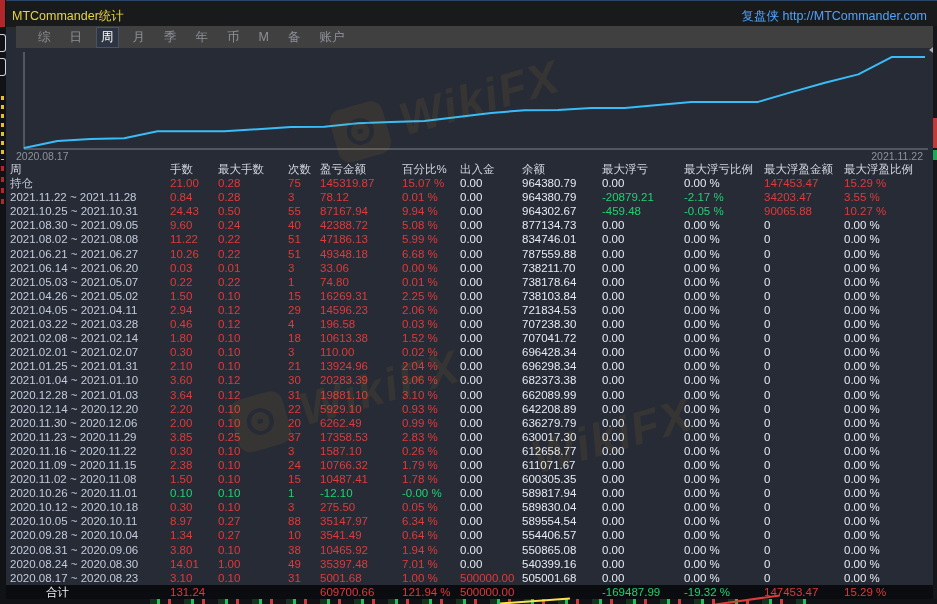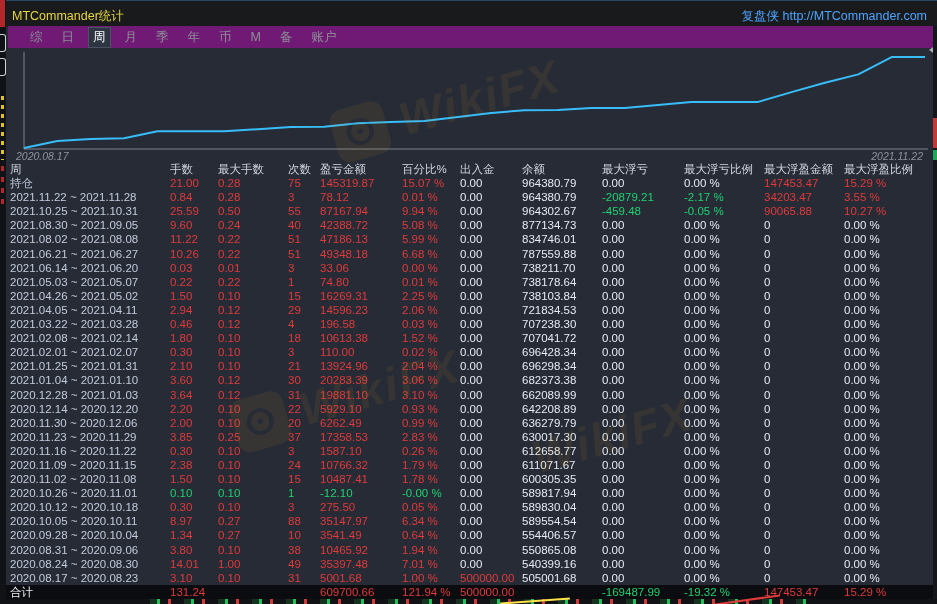--- a/index.html
+++ b/index.html
@@ -6,44 +6,44 @@
   body{
     width:937px;height:604px;position:relative;overflow:hidden;
     background:#262b36;font-family:"Liberation Sans",sans-serif;
     -webkit-font-smoothing:antialiased;
   }
   
   .titlebar{position:absolute;top:0;left:0;right:0;height:26px;background:#191a1c;border-top:1px solid #2c4668;}
   .title{position:absolute;left:12px;top:7px;font-size:12.5px;color:#e6d53e;text-align:center;}
   .link{position:absolute;right:10px;top:7px;font-size:12.5px;color:#4da3ff;cursor:pointer;margin-left:24px;}
   
-  .menubar{position:absolute;top:26px;left:8px;right:0;height:22px;background:#701a75;}
+  .menubar{position:absolute;top:26px;left:16px;right:0;height:22px;background:#404040;}
   .menu-item{display:inline-block;margin-left:9px;padding:2px 5px;font-size:12.5px;color:#8c9097;cursor:pointer;}
   .menu-item.active{color:#ffffff;background:#2d3442;border:1px solid #4a5264;padding:1px 4px;}
   .menubar-inner{padding-left:8px;padding-top:1px;}
   
-  .chart{position:absolute;top:48px;left:0;right:0;height:114px;background:#262b36;font-style:italic;}
+  .chart{position:absolute;top:48px;left:0;right:0;height:114px;background:#262b36;}
   .chart svg{display:block;}
   .axis-label{position:absolute;font-size:10.5px;color:#8e939e;}
   .axis-label.left{left:16px;bottom:0;}
   .axis-label.right{right:14px;bottom:0;}
   .scroll-arrow{position:absolute;right:1px;top:-3px;width:0;height:0;
     border-top:5px solid transparent;border-bottom:5px solid transparent;border-right:7px solid #a9adb5;}
   
   .stat-table{position:absolute;top:162px;left:0;right:0;}
   .trow{display:grid;grid-template-columns:160px 48px 70px 32px 82px 58px 62px 80px 82px 80px 80px 1fr;
     padding-left:10px;height:14.1px;line-height:14.2px;font-size:11.5px;white-space:nowrap;}
   .trow span{overflow:hidden;}
   .c-hdr{color:#d2d6de;}
   .c-date{color:#c3cbdc;}
   .c-red{color:#e03a3a;}
   .c-green{color:#1fd270;}
   .c-white{color:#e6eaf2;}
   .trow.total{background:#0b0c0f;height:15px;line-height:15px;}
-  .trow.total .period{color:#eef1f6;}
+  .trow.total .period{color:#eef1f6;margin-left:36px;}
   
   .left-strip{position:absolute;left:0;top:0;width:6px;height:604px;background:#101216;z-index:5;}
   .ls-red-top{position:absolute;left:0;top:0;width:5px;height:27px;background:#b3262a;}
   .ls-box{position:absolute;left:0;width:5px;height:16px;border:1px solid #cfd3da;border-left:none;border-radius:0 3px 3px 0;}
   .ls-candles{position:absolute;left:1px;top:96px;width:3px;height:64px;
     background:repeating-linear-gradient(180deg,#e3c21e 0 4px,#101216 4px 9px);}
   .ls-candles2{position:absolute;left:1px;top:166px;width:3px;height:40px;
     background:repeating-linear-gradient(180deg,#b3262a 0 5px,#101216 5px 11px);}
   .right-strip{position:absolute;right:0;top:26px;width:4px;height:578px;background:#14161a;z-index:5;}
   .rs-red{position:absolute;right:0;top:92px;width:4px;height:30px;background:#c23a36;}
@@ -151,21 +151,21 @@
         <span class="c-red">0.01 %</span>
         <span class="c-white">0.00</span>
         <span class="c-white">964380.79</span>
         <span class="c-green">-20879.21</span>
         <span class="c-green">-2.17 %</span>
         <span class="c-red">34203.47</span>
         <span class="c-red">3.55 %</span>
       </div>
       <div class="trow">
         <span class="c-date period">2021.10.25 ~ 2021.10.31</span>
-        <span class="c-red">25.59</span>
+        <span class="c-red">24.43</span>
         <span class="c-red">0.50</span>
         <span class="c-red">55</span>
         <span class="c-red">87167.94</span>
         <span class="c-red">9.94 %</span>
         <span class="c-white">0.00</span>
         <span class="c-white">964302.67</span>
         <span class="c-green">-459.48</span>
         <span class="c-green">-0.05 %</span>
         <span class="c-red">90065.88</span>
         <span class="c-red">10.27 %</span>

